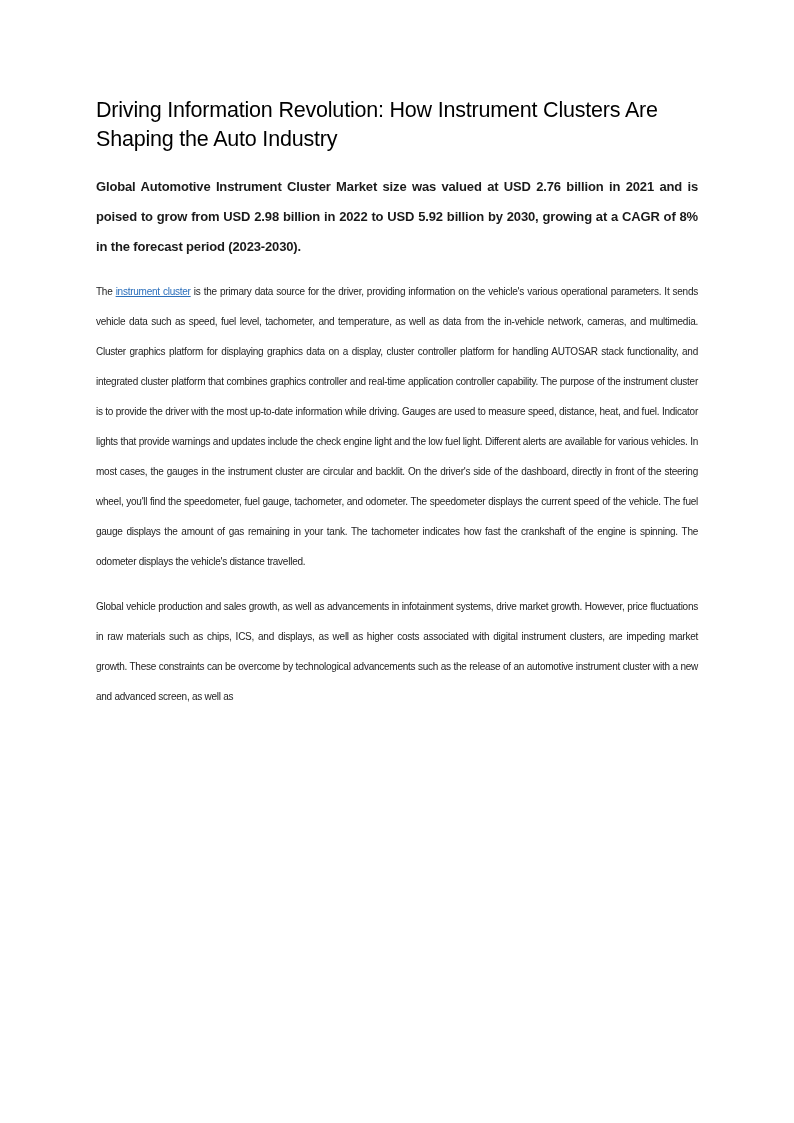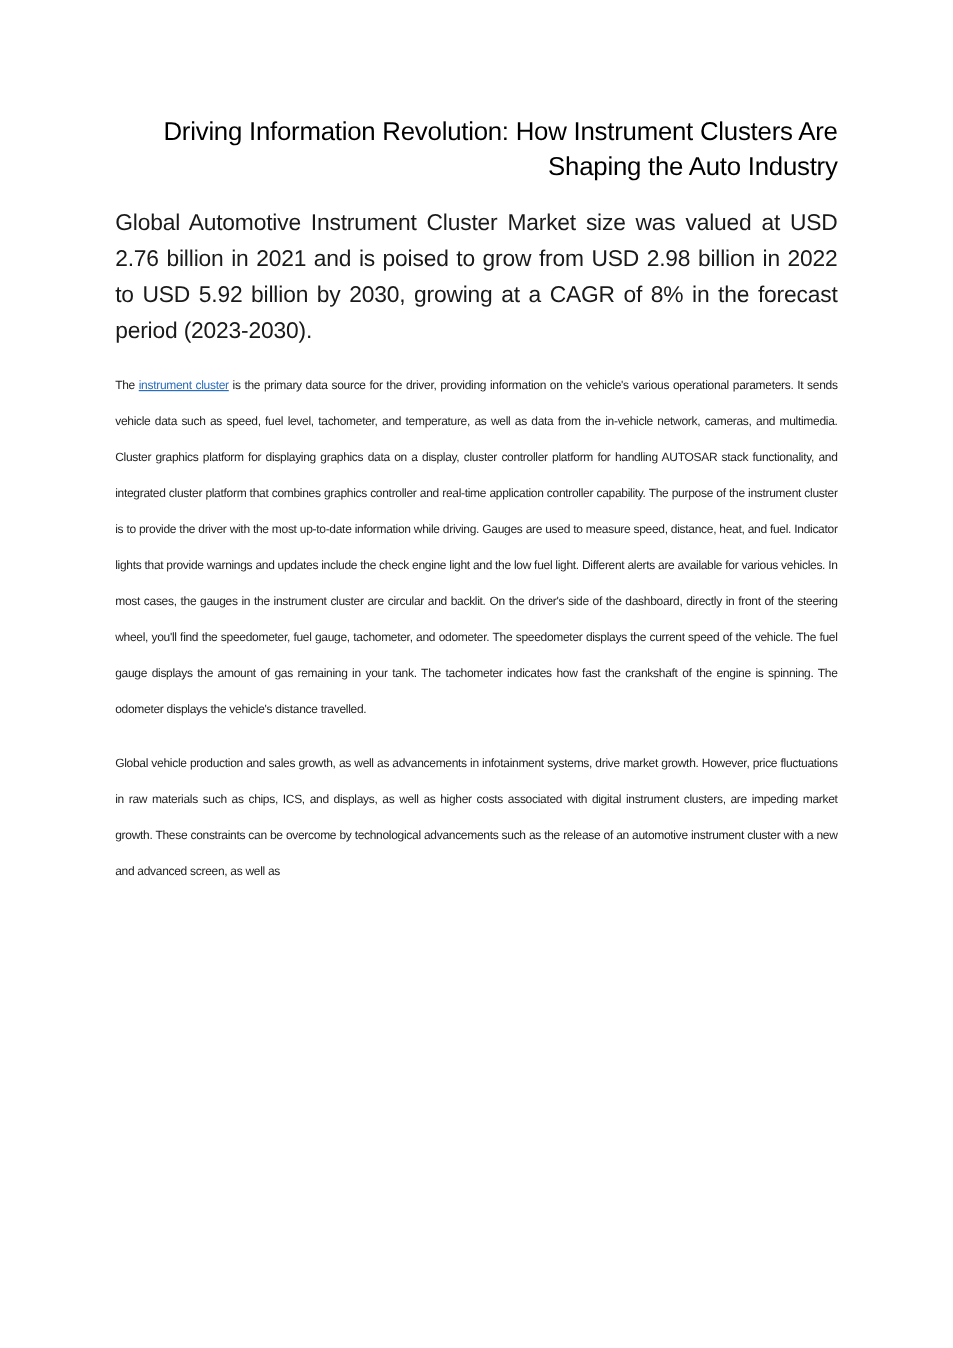--- a/index.html
+++ b/index.html
@@ -21,26 +21,25 @@
       color: #000000;
     }
     .title {
       font-family: "Liberation Sans", sans-serif;
       font-size: 21.5px;
       line-height: 29px;
       font-weight: normal;
       margin: 0 0 18px 0;
       color: #000000;
       letter-spacing: -0.2px;
-      text-align: right;
     }
     .lead {
       font-family: "Liberation Sans", sans-serif;
-      font-weight: normal;
-      font-size: 19px;
+      font-weight: bold;
+      font-size: 13px;
       line-height: 30px;
       text-align: justify;
       margin: 0 0 15px 0;
       color: #1a1a1a;
       letter-spacing: -0.15px;
     }
     .para {
       font-family: "Liberation Sans", sans-serif;
       font-size: 10px;
       line-height: 30px;

